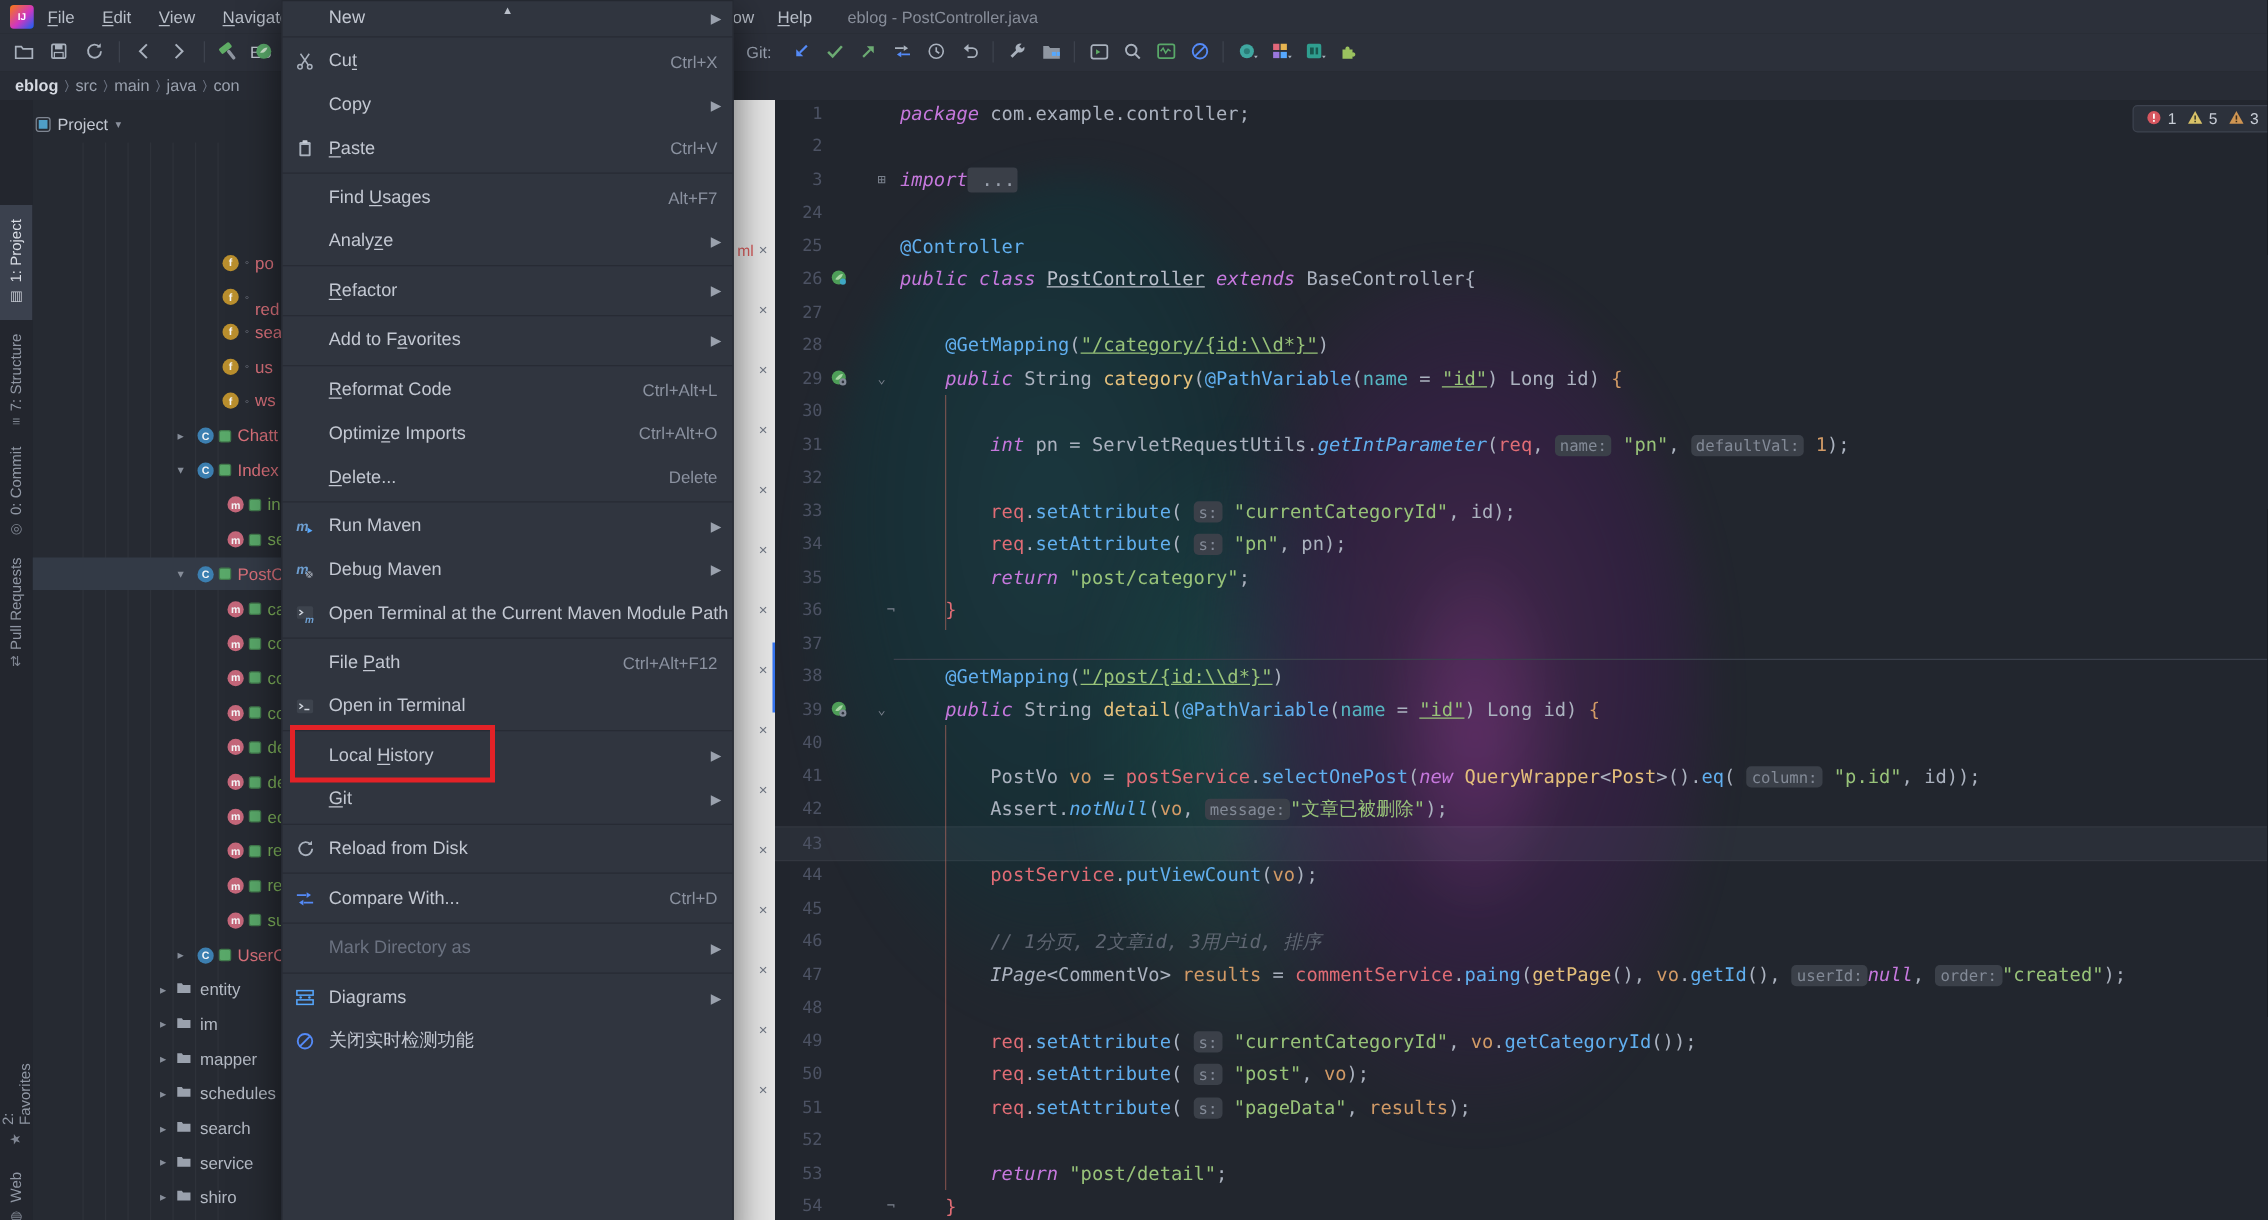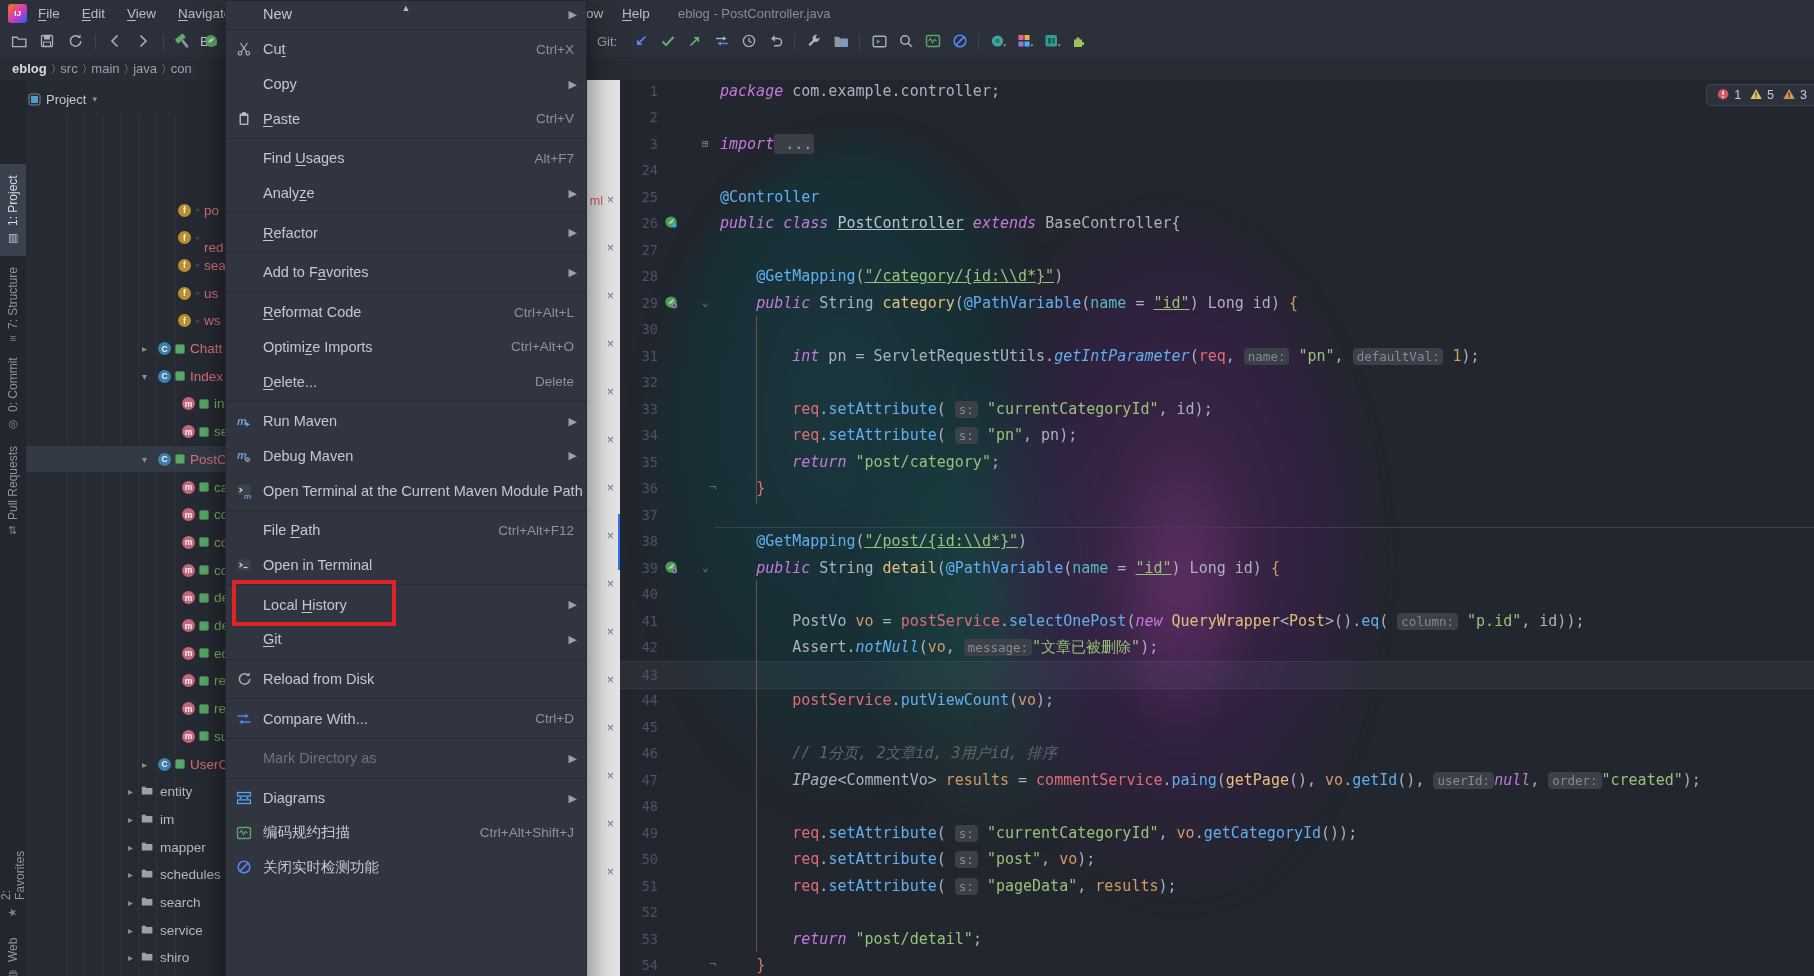--- a/index.html
+++ b/index.html
@@ -945,30 +945,20 @@
             <circle cx="4.5" cy="8" r="1" fill="#56a8ff"></circle>
             <circle cx="11.5" cy="8" r="1" fill="#56a8ff"></circle>
           </svg>
         </span>
         <span class="mi-lbl">Diagrams</span>
         <span class="mi-arrow">▶</span>
       </div>
       <div class="mi">
         <span class="mi-ico">
           <svg width="16" height="16" viewBox="0 0 16 16">
-            <rect x="1.5" y="2.5" width="13" height="11" rx="1.5" fill="none" stroke="#59a869" stroke-width="1.4"></rect>
-            <path d="M3.5 8l2-2.5 2 4 2-3 2 1.5" fill="none" stroke="#59a869" stroke-width="1.2"></path>
-          </svg>
-        </span>
-        <span class="mi-lbl">编码规约扫描</span>
-        <span class="mi-sc">Ctrl+Alt+Shift+J</span>
-      </div>
-      <div class="mi">
-        <span class="mi-ico">
-          <svg width="16" height="16" viewBox="0 0 16 16">
             <circle cx="8" cy="8" r="5.8" fill="none" stroke="#548af7" stroke-width="1.5"></circle>
             <path d="M3.9 12.1L12.1 3.9" stroke="#548af7" stroke-width="1.5"></path>
           </svg>
         </span>
         <span class="mi-lbl">关闭实时检测功能</span>
       </div>
       <div id="red-box" style="border-color: rgb(227, 34, 39);"></div>
     </div>
 
 </div>

